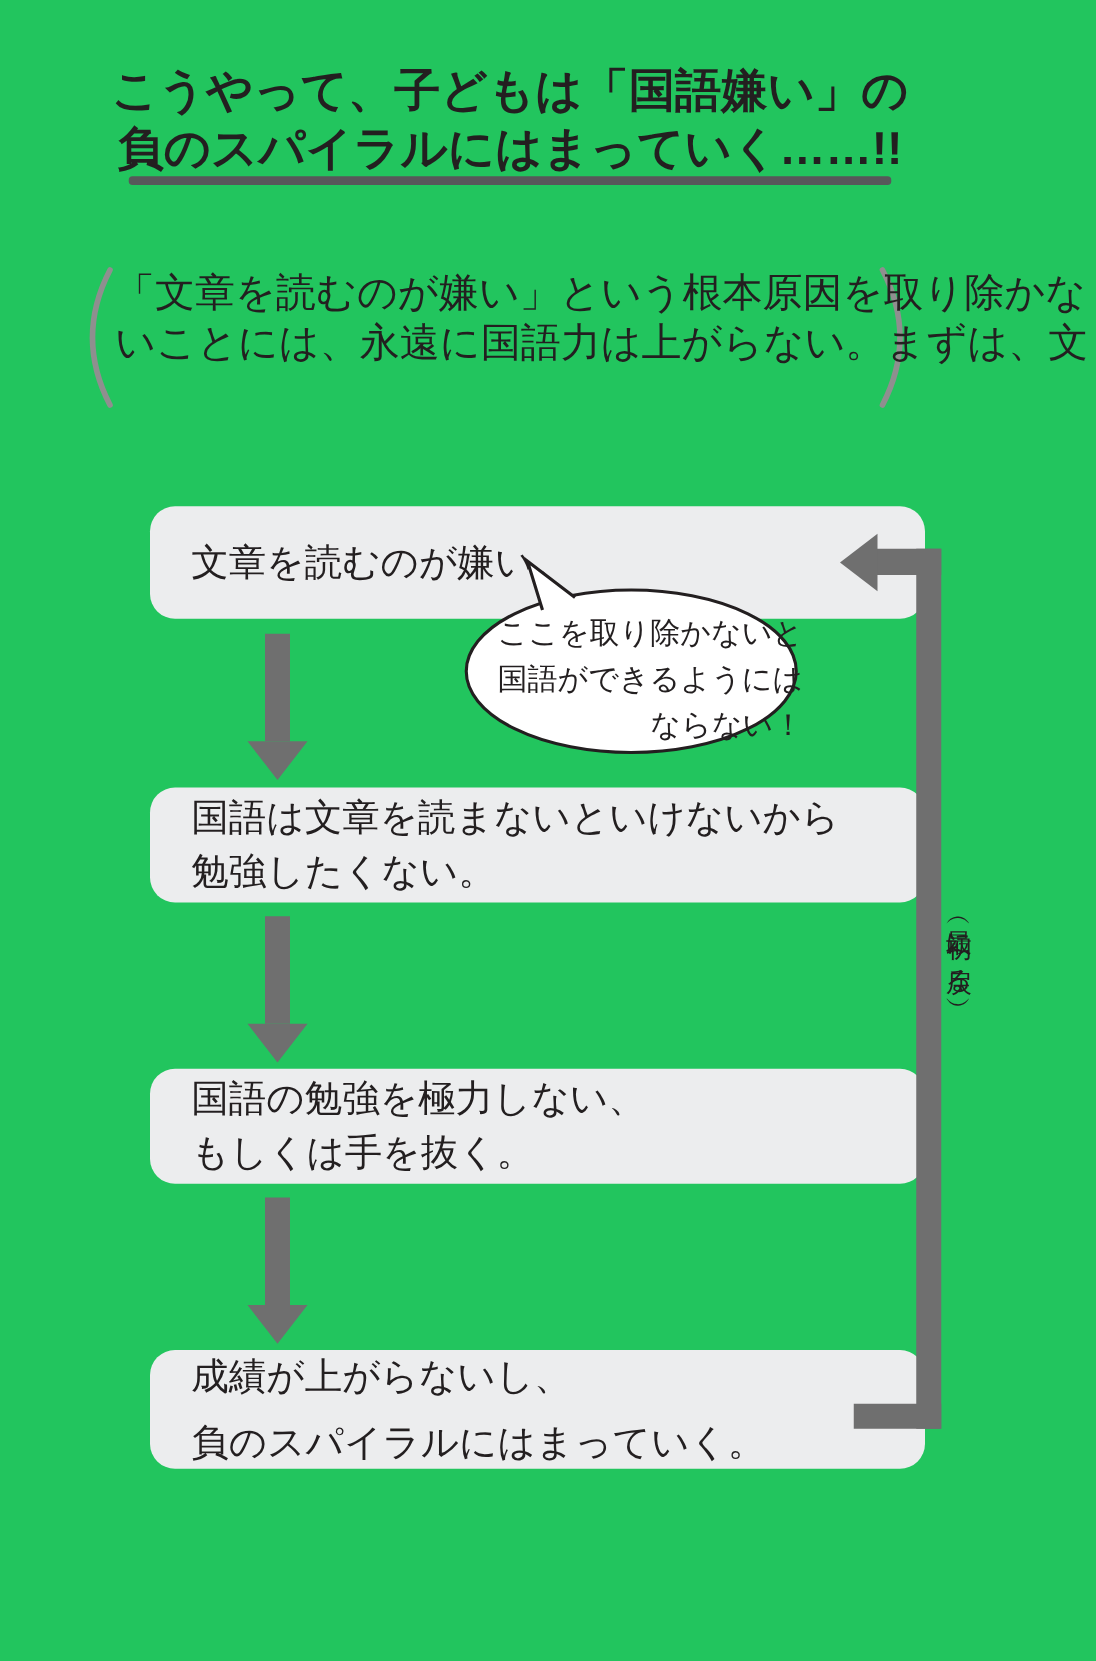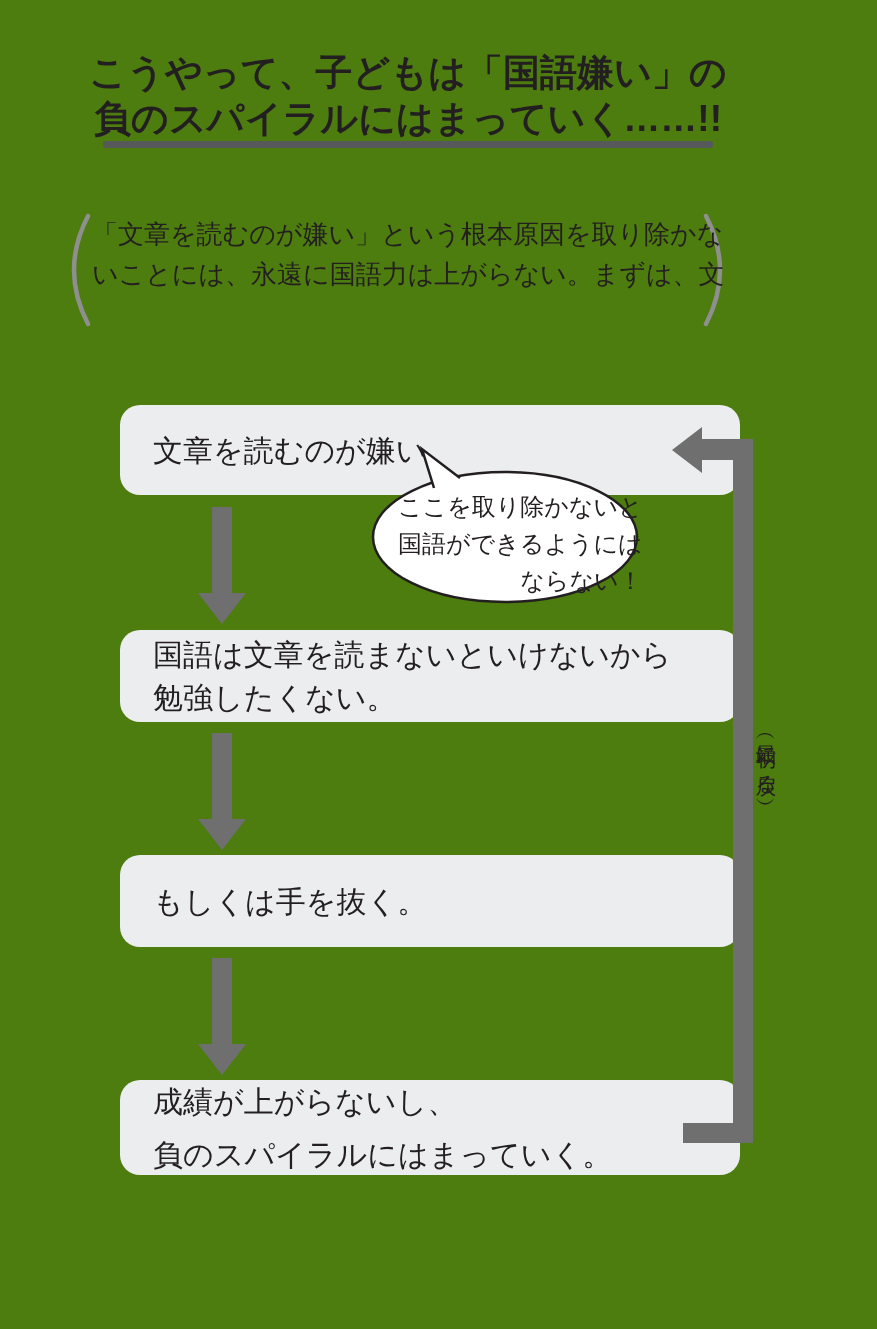--- a/index.html
+++ b/index.html
@@ -1,31 +1,31 @@
 <!DOCTYPE html>
 <html><head>
 <meta charset="utf-8">
 <style>
   html,body{margin:0;padding:0;background:#ffffff;}
   #page{
-    position:relative;width:877px;height:1329px;background:#4d7c0f;overflow:hidden;
+    position:relative;width:877px;height:1329px;background:#22c55e;overflow:hidden;
     font-family:"Liberation Sans","DejaVu Sans",sans-serif;color:#231f20;
   }
   
   .title{
     position:absolute;left:58px;top:50px;width:700px;text-align:center;
     font-size:37px;line-height:46px;font-weight:800;letter-spacing:0px;color:#231f20;
   }
   .title-underline{
     position:absolute;left:103px;top:141px;width:610px;height:7px;background:#57585a;border-radius:3px;
   }
   
   .note-text{
     position:absolute;left:92px;top:214px;width:620px;
-    font-size:26px;line-height:40px;font-weight:500;color:#231f20;white-space:nowrap;
+    font-size:32px;line-height:40px;font-weight:500;color:#231f20;white-space:nowrap;
   }
   .note-parens{position:absolute;left:0;top:0;}
   
   .fbox{
     position:absolute;left:120px;width:620px;background:#ecedee;border-radius:20px;
     display:flex;flex-direction:column;justify-content:center;
     font-size:30px;font-weight:500;color:#231f20;
   }
   .fbox .bline{padding-left:33px;line-height:43px;white-space:nowrap;}
   #box1{top:405px;height:90px;}
@@ -104,20 +104,21 @@
     <div class="bline">国語は文章を読まないといけないから</div>
     <div class="bline">勉強したくない。</div>
   </div>
 
   <div class="down-arrow" id="arrow2">
     <div class="shaft"></div>
     <div class="head"></div>
   </div>
 
   <div class="fbox" id="box3">
+    <div class="bline">国語の勉強を極力しない、</div>
     <div class="bline">もしくは手を抜く。</div>
   </div>
 
   <div class="down-arrow" id="arrow3">
     <div class="shaft"></div>
     <div class="head"></div>
   </div>
 
   <div class="fbox" id="box4">
     <div class="bline">成績が上がらないし、</div>

